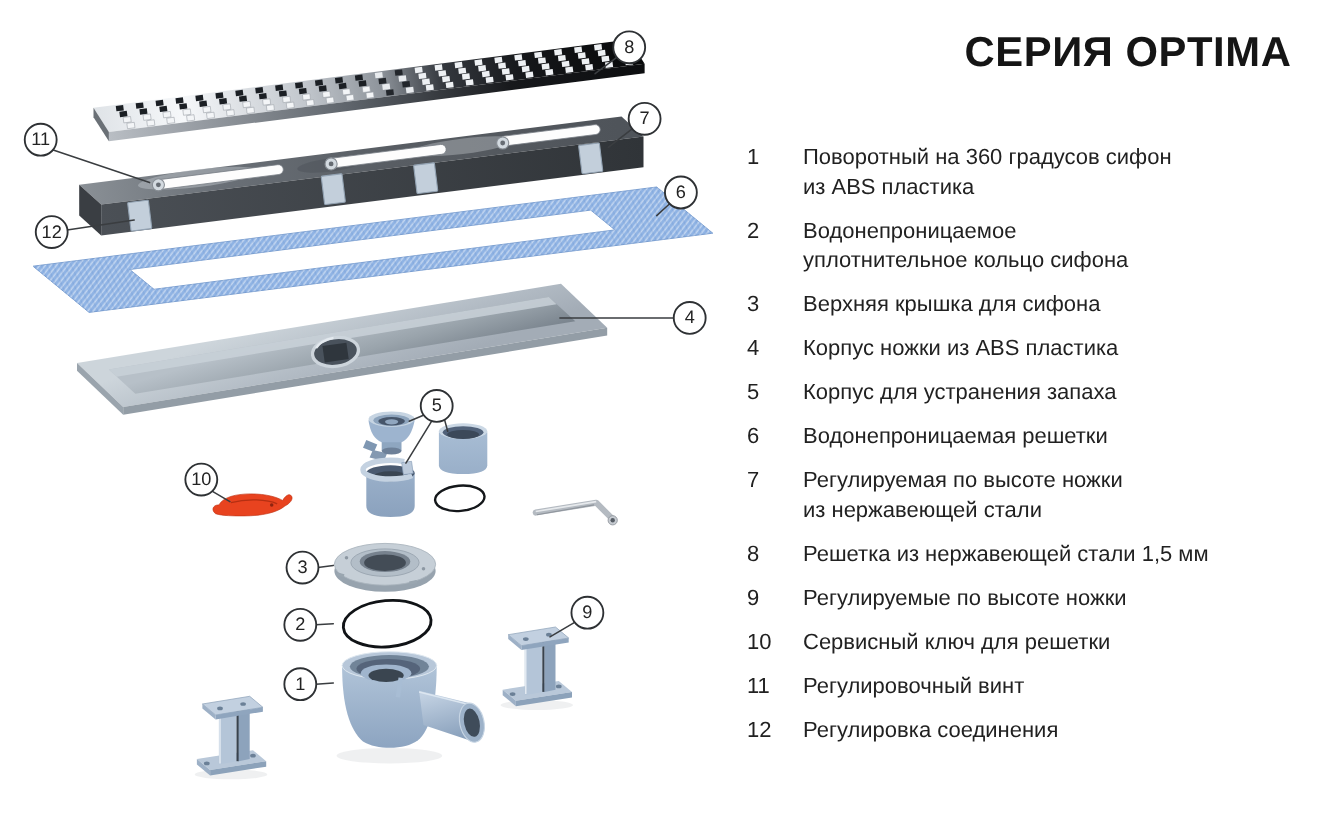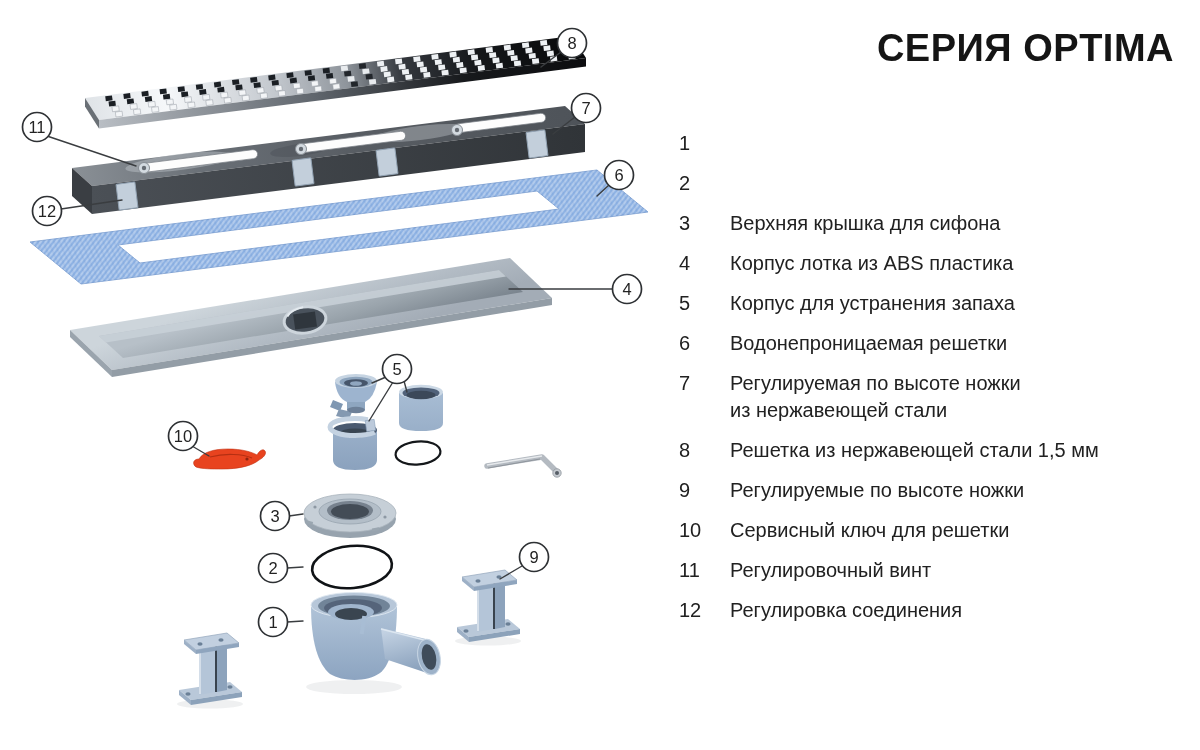--- a/index.html
+++ b/index.html
@@ -410,31 +410,35 @@
         <line x1="522" y1="566" x2="500" y2="579" stroke="#3a3d40" stroke-width="1.4"></line>
         <circle cx="534" cy="557" r="14.5" fill="#fff" stroke="#2e3134" stroke-width="1.7"></circle>
         <text class="co" x="534" y="557" text-anchor="middle" dominant-baseline="central">9</text>
       </g>
     </g>
   </svg>
 
   <ol class="parts-list">
     <li>
         <span class="num">1</span>
+        <span class="txt">Поворотный на 360 градусов сифон
+из ABS пластика</span>
       </li>
     <li>
         <span class="num">2</span>
+        <span class="txt">Водонепроницаемое
+уплотнительное кольцо сифона</span>
       </li>
     <li>
         <span class="num">3</span>
         <span class="txt">Верхняя крышка для сифона</span>
       </li>
     <li>
         <span class="num">4</span>
-        <span class="txt">Корпус лотка из ABS пластика</span>
+        <span class="txt">Корпус ножки из ABS пластика</span>
       </li>
     <li>
         <span class="num">5</span>
         <span class="txt">Корпус для устранения запаха</span>
       </li>
     <li>
         <span class="num">6</span>
         <span class="txt">Водонепроницаемая решетки</span>
       </li>
     <li>

